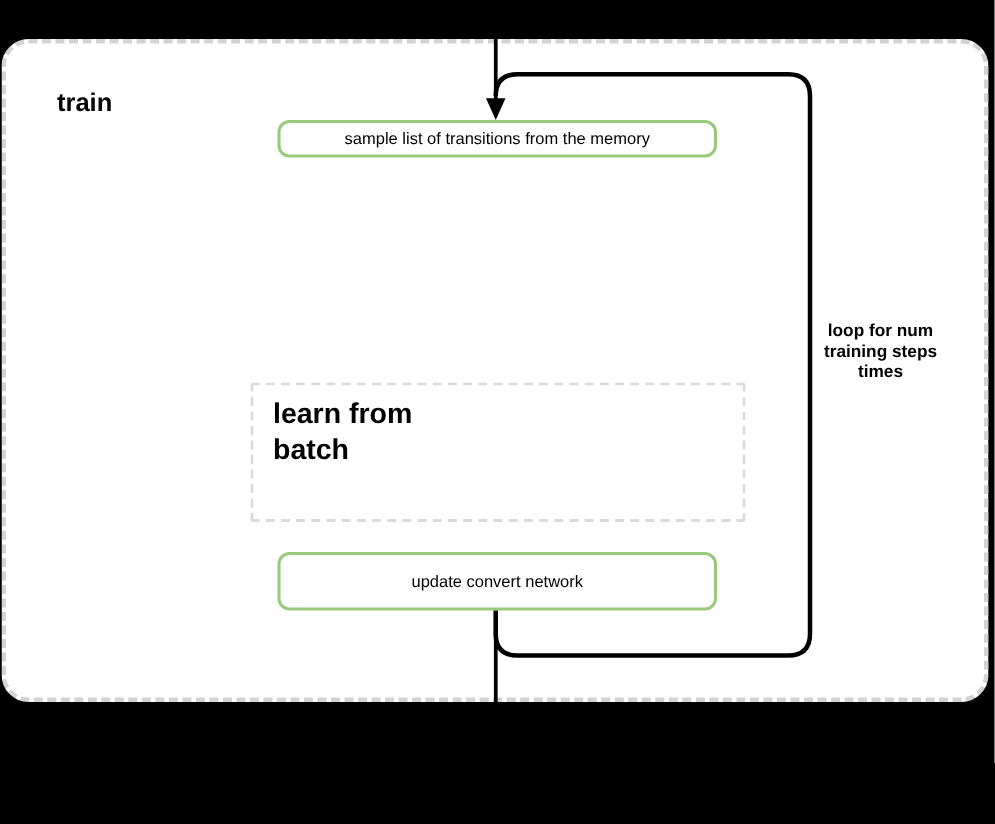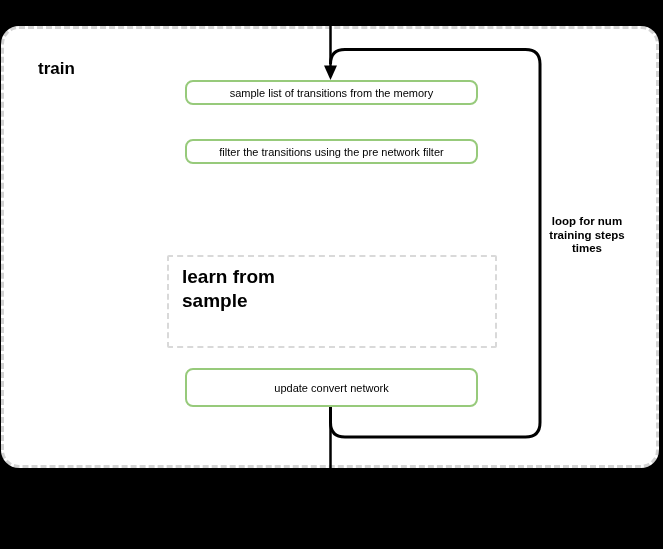--- a/index.html
+++ b/index.html
@@ -102,28 +102,25 @@
     <line class="edge" x1="330.5" y1="0" x2="330.5" y2="67"></line>
     <polygon class="arrow" points="330.5,80 324,65.5 337,65.5"></polygon>
     <path class="loop" d="M330.5 64 Q330.5 49.5 345 49.5 H525.5 Q540 49.5 540 64 V422.5 Q540 437 525.5 437 H345 Q330.5 437 330.5 422.5 V407"></path>
     <line class="edge" x1="330.5" y1="407" x2="330.5" y2="470"></line>
   </svg>
 
   <div class="step" style="top:80px">
     <span>sample list of transitions from the memory</span>
   </div>
 
-  <div class="step" style="top:139px">
-    <span>filter the transitions using the pre network filter</span>
-  </div>
 
 
   <div class="learn-box">
     <div class="learn-text">learn from
-sample</div>
+batch</div>
   </div>
 
   <div class="step" style="top:368px; height:39px">
     <span>update convert network</span>
   </div>
 
   <div class="loop-label">loop for num
 training steps
 times</div>
 

